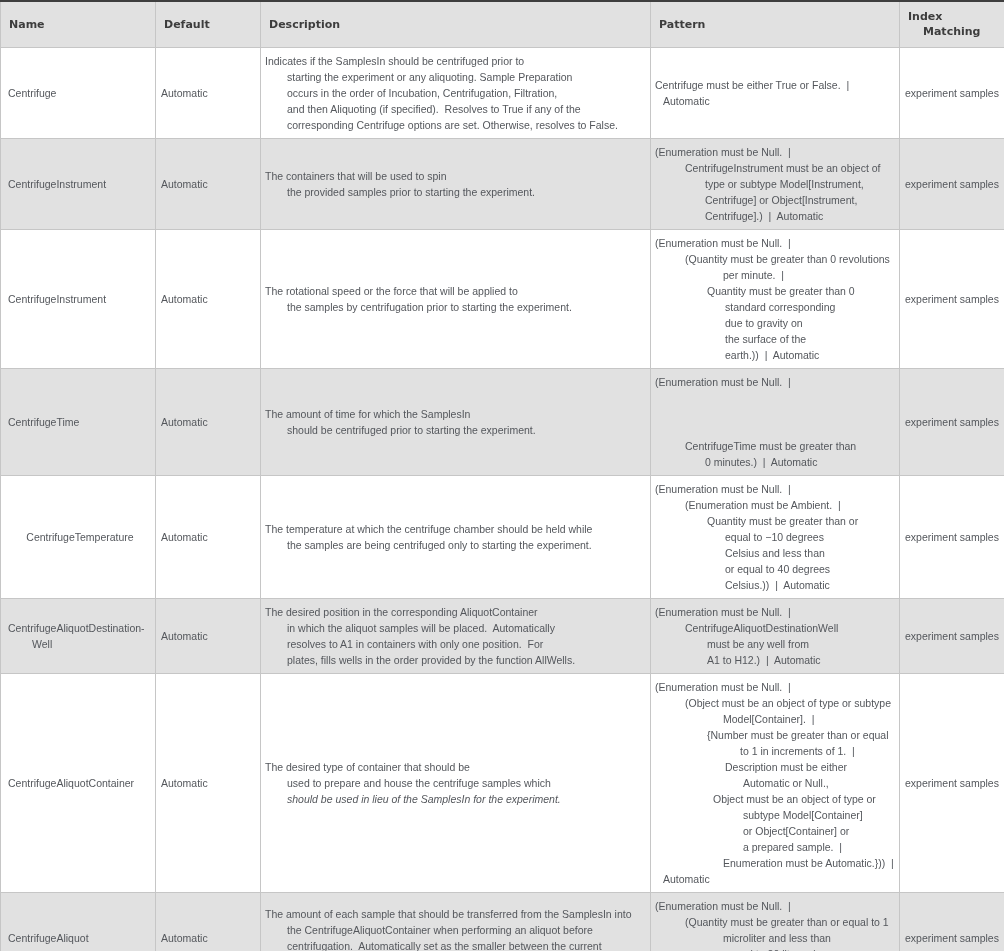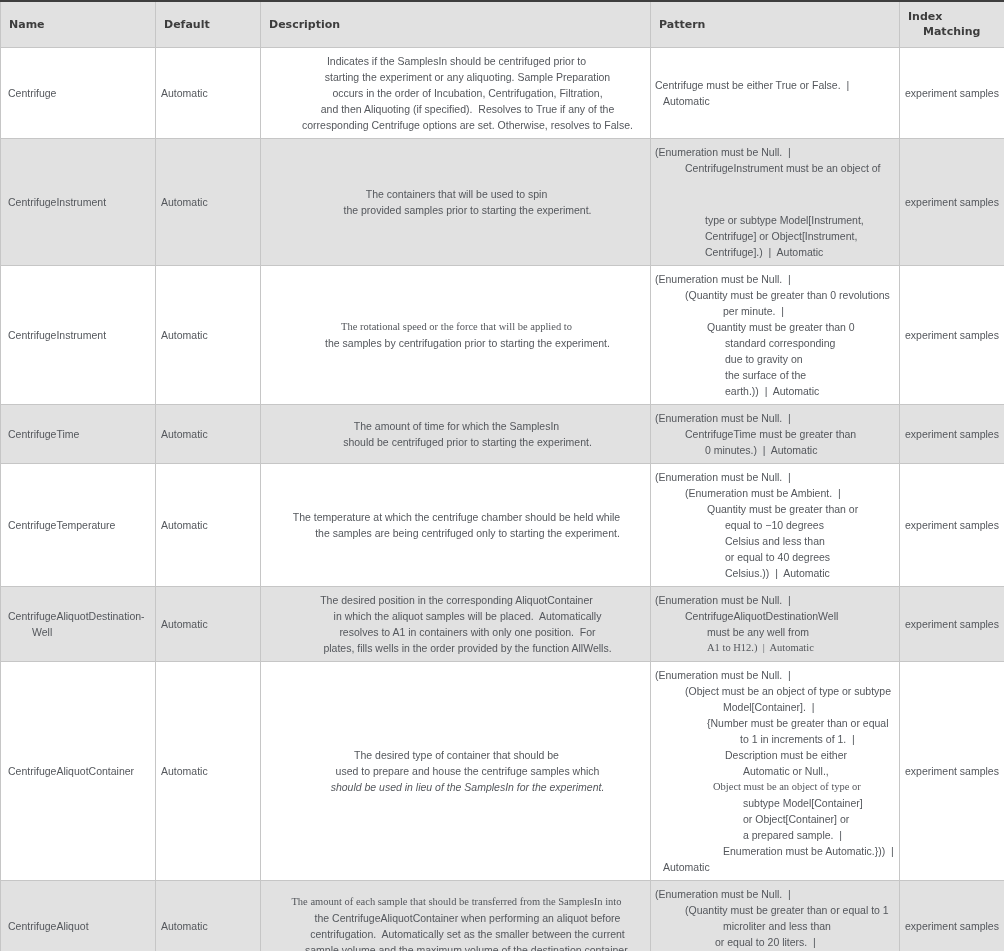--- a/index.html
+++ b/index.html
@@ -44,21 +44,21 @@
   thead th.idx { padding-left: 23px; text-indent: -15px; }
 
   tr.odd  td { background: #ffffff; }
   tr.even td { background: var(--stripe, #e1e1e1); }
 
   td { font-size: 10.5px; }
   .line { white-space: pre; line-height: 16px; }
 
   td.name    { padding: 5px 3px 5px 7px; }
   td.default { padding: 5px 3px 5px 5px; }
-  td.desc    { padding: 5px 2px 5px 4px; text-align: center; }
+  td.desc    { padding: 5px 2px 5px 4px; }
   td.pattern { padding: 5px 1px 5px 4px; }
   td.index   { padding: 5px 3px 5px 5px; }
 </style>
 </head>
 <body>
 
 <table class="options">
   <colgroup>
     <col class="c-name">
       <col class="c-default">
@@ -99,33 +99,33 @@
           <div class="line" style="padding-left: 0px;">CentrifugeInstrument</div>
         </td>
         <td class="default"><span>Automatic</span></td>
         <td class="desc">
           <div class="line" style="padding-left: 0px;">The containers that will be used to spin</div>
           <div class="line" style="padding-left: 22px;">the provided samples prior to starting the experiment.</div>
         </td>
         <td class="pattern">
           <div class="line" style="padding-left: 0px;">(Enumeration must be Null.  |</div>
           <div class="line" style="padding-left: 30px;">CentrifugeInstrument must be an object of</div>
-          <div class="line" style="padding-left: 50px; margin-top: 36px;">type or subtype Model[Instrument,</div>
+          <div class="line" style="padding-left: 50px;">type or subtype Model[Instrument,</div>
           <div class="line" style="padding-left: 50px;">Centrifuge] or Object[Instrument,</div>
           <div class="line" style="padding-left: 50px;">Centrifuge].)  |  Automatic</div>
         </td>
         <td class="index"><span>experiment samples</span></td>
       </tr>
       <tr class="odd">
         <td class="name">
           <div class="line" style="padding-left: 0px;">CentrifugeInstrument</div>
         </td>
         <td class="default"><span>Automatic</span></td>
         <td class="desc">
-          <div class="line" style="padding-left: 0px; font-family: Liberation Serif, serif;">The rotational speed or the force that will be applied to</div>
+          <div class="line" style="padding-left: 0px;">The rotational speed or the force that will be applied to</div>
           <div class="line" style="padding-left: 22px;">the samples by centrifugation prior to starting the experiment.</div>
         </td>
         <td class="pattern">
           <div class="line" style="padding-left: 0px;">(Enumeration must be Null.  |</div>
           <div class="line" style="padding-left: 30px;">(Quantity must be greater than 0 revolutions</div>
           <div class="line" style="padding-left: 68px;">per minute.  |</div>
           <div class="line" style="padding-left: 52px;">Quantity must be greater than 0</div>
           <div class="line" style="padding-left: 70px;">standard corresponding</div>
           <div class="line" style="padding-left: 70px;">due to gravity on</div>
           <div class="line" style="padding-left: 70px;">the surface of the</div>
@@ -137,28 +137,28 @@
         <td class="name">
           <div class="line" style="padding-left: 0px;">CentrifugeTime</div>
         </td>
         <td class="default"><span>Automatic</span></td>
         <td class="desc">
           <div class="line" style="padding-left: 0px;">The amount of time for which the SamplesIn</div>
           <div class="line" style="padding-left: 22px;">should be centrifuged prior to starting the experiment.</div>
         </td>
         <td class="pattern">
           <div class="line" style="padding-left: 0px;">(Enumeration must be Null.  |</div>
-          <div class="line" style="padding-left: 30px;">CentrifugeTime must be greater than</div>
+          <div class="line" style="padding-left: 30px; margin-top: 48px;">CentrifugeTime must be greater than</div>
           <div class="line" style="padding-left: 50px;">0 minutes.)  |  Automatic</div>
         </td>
         <td class="index"><span>experiment samples</span></td>
       </tr>
       <tr class="odd">
         <td class="name">
-          <div class="line" style="padding-left: 0px;">CentrifugeTemperature</div>
+          <div class="line" style="padding-left: 0px; text-align: center;">CentrifugeTemperature</div>
         </td>
         <td class="default"><span>Automatic</span></td>
         <td class="desc">
           <div class="line" style="padding-left: 0px;">The temperature at which the centrifuge chamber should be held while</div>
           <div class="line" style="padding-left: 22px;">the samples are being centrifuged only to starting the experiment.</div>
         </td>
         <td class="pattern">
           <div class="line" style="padding-left: 0px;">(Enumeration must be Null.  |</div>
           <div class="line" style="padding-left: 30px;">(Enumeration must be Ambient.  |</div>
           <div class="line" style="padding-left: 52px;">Quantity must be greater than or</div>
@@ -178,21 +178,21 @@
         <td class="desc">
           <div class="line" style="padding-left: 0px;">The desired position in the corresponding AliquotContainer</div>
           <div class="line" style="padding-left: 22px;">in which the aliquot samples will be placed.  Automatically</div>
           <div class="line" style="padding-left: 22px;">resolves to A1 in containers with only one position.  For</div>
           <div class="line" style="padding-left: 22px;">plates, fills wells in the order provided by the function AllWells.</div>
         </td>
         <td class="pattern">
           <div class="line" style="padding-left: 0px;">(Enumeration must be Null.  |</div>
           <div class="line" style="padding-left: 30px;">CentrifugeAliquotDestinationWell</div>
           <div class="line" style="padding-left: 52px;">must be any well from</div>
-          <div class="line" style="padding-left: 52px; font-family: Liberation Serif, serif;">A1 to H12.)  |  Automatic</div>
+          <div class="line" style="padding-left: 52px;">A1 to H12.)  |  Automatic</div>
         </td>
         <td class="index"><span>experiment samples</span></td>
       </tr>
       <tr class="odd">
         <td class="name">
           <div class="line" style="padding-left: 0px;">CentrifugeAliquotContainer</div>
         </td>
         <td class="default"><span>Automatic</span></td>
         <td class="desc">
           <div class="line" style="padding-left: 0px;">The desired type of container that should be</div>
@@ -200,36 +200,36 @@
           <div class="line" style="padding-left: 22px; font-style: italic;">should be used in lieu of the SamplesIn for the experiment.</div>
         </td>
         <td class="pattern">
           <div class="line" style="padding-left: 0px;">(Enumeration must be Null.  |</div>
           <div class="line" style="padding-left: 30px;">(Object must be an object of type or subtype</div>
           <div class="line" style="padding-left: 68px;">Model[Container].  |</div>
           <div class="line" style="padding-left: 52px;">{Number must be greater than or equal</div>
           <div class="line" style="padding-left: 85px;">to 1 in increments of 1.  |</div>
           <div class="line" style="padding-left: 70px;">Description must be either</div>
           <div class="line" style="padding-left: 88px;">Automatic or Null.,</div>
-          <div class="line" style="padding-left: 58px; font-family: Liberation Serif, serif;">Object must be an object of type or</div>
+          <div class="line" style="padding-left: 58px;">Object must be an object of type or</div>
           <div class="line" style="padding-left: 88px;">subtype Model[Container]</div>
           <div class="line" style="padding-left: 88px;">or Object[Container] or</div>
           <div class="line" style="padding-left: 88px;">a prepared sample.  |</div>
           <div class="line" style="padding-left: 68px;">Enumeration must be Automatic.}))  |</div>
           <div class="line" style="padding-left: 8px;">Automatic</div>
         </td>
         <td class="index"><span>experiment samples</span></td>
       </tr>
       <tr class="even">
         <td class="name">
           <div class="line" style="padding-left: 0px;">CentrifugeAliquot</div>
         </td>
         <td class="default"><span>Automatic</span></td>
         <td class="desc">
-          <div class="line" style="padding-left: 0px; font-family: Liberation Serif, serif;">The amount of each sample that should be transferred from the SamplesIn into</div>
+          <div class="line" style="padding-left: 0px;">The amount of each sample that should be transferred from the SamplesIn into</div>
           <div class="line" style="padding-left: 22px;">the CentrifugeAliquotContainer when performing an aliquot before</div>
           <div class="line" style="padding-left: 22px;">centrifugation.  Automatically set as the smaller between the current</div>
           <div class="line" style="padding-left: 22px;">sample volume and the maximum volume of the destination container.</div>
         </td>
         <td class="pattern">
           <div class="line" style="padding-left: 0px;">(Enumeration must be Null.  |</div>
           <div class="line" style="padding-left: 30px;">(Quantity must be greater than or equal to 1</div>
           <div class="line" style="padding-left: 68px;">microliter and less than</div>
           <div class="line" style="padding-left: 60px;">or equal to 20 liters.  |</div>
           <div class="line" style="padding-left: 48px;">Enumeration must be All.))  |  Automatic</div>

